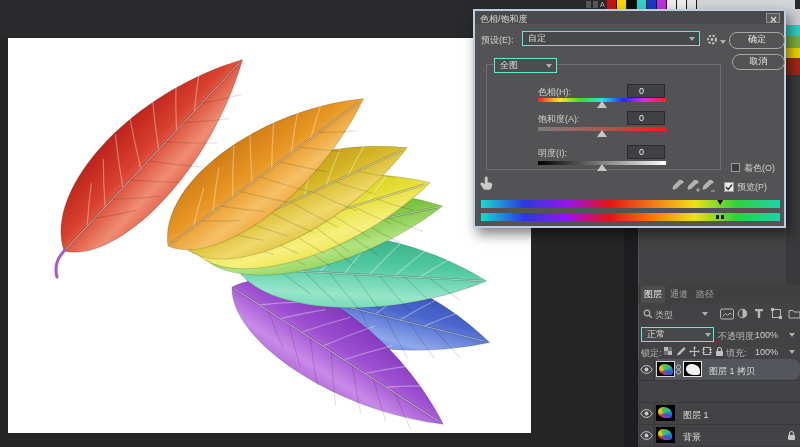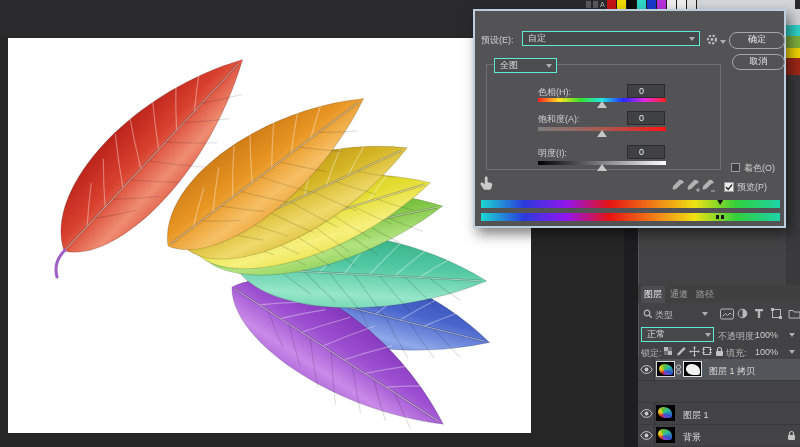--- a/index.html
+++ b/index.html
@@ -38,21 +38,21 @@
   .i{position:absolute;display:block;}
   .i svg{display:block;}
   
   .tabstrip{position:absolute;left:638px;top:285px;width:143px;height:18px;background:#404040;padding-left:27px;}
   .tab{position:absolute;top:1px;height:17px;line-height:17px;text-align:center;color:#a0a0a0;}
   .tab.active{background:#4d4d4f;color:#ececec;}
   .prow{position:absolute;left:638px;width:162px;color:#b8b8b8;}
   .pval{color:#d0d0d0;}
   .lrows{position:absolute;left:638px;top:359px;width:162px;height:88px;background:#434345;}
   .lrow{position:absolute;left:0;width:162px;height:21px;background:#434345;}
-  .lrow.sel{background:#53565a;}
+  .lrow.sel{background:#53565a;border-radius:8px;}
   .eyecell{position:absolute;left:0;top:0;width:16px;height:21px;background:#434345;border-right:1px solid #333335;}
   .sep{position:absolute;left:0;width:162px;height:1px;background:#3a3a3c;}
   .thumb{position:absolute;top:2px;width:19px;height:16px;background:#000;overflow:hidden;box-sizing:border-box;}
   .thumb.white{background:#fdfdfd;border:1px solid #8a8a8a;}
   .thumb .blob{position:absolute;left:2px;top:2px;width:14px;height:11px;border-radius:65% 95% 30% 85%;}
   .blob.rainbow{background:conic-gradient(from 210deg at 35% 60%, #cc2222,#e08a1a,#ddd22a,#62bb33,#2cbfa0,#2f55cc,#9240cc,#cc2222);}
   .blob.maskw{background:#f0f0f0;}
   .lname{position:absolute;top:6px;color:#dcdcdc;white-space:nowrap;}
   .specmark{position:absolute;background:#161616;}
 </style>
@@ -435,20 +435,30 @@
           <svg width="9" height="11">
             <rect x="1" y="5" width="7" height="5" rx="1" fill="#c3c3c3"></rect>
             <path d="M2.5 5V3.5a2 2 0 014 0V5" fill="none" stroke="#c3c3c3" stroke-width="1.2"></path>
           </svg>
         </span>
       </div>
       <div class="sep" style="top: 87px;"></div>
     </div>
 
   <div class="dialog">
+    <div class="titlebar">
+      <span class="title">色相/饱和度</span>
+      <span class="closebox">
+          <span class="i" style="left:3px;top:2px">
+            <svg width="7" height="7">
+              <path d="M1 1l5 5M6 1l-5 5" stroke="#d8d8d8" stroke-width="1.2"></path>
+            </svg>
+          </span>
+        </span>
+    </div>
 
     <span class="dlabel" style="left:6px;top:24px">预设(E):</span>
     <span class="combo" style="left:47px;top:20px;width:178px;height:15px">
       <span>自定</span>
       <span class="chv" style="left:166px;top:5px"></span>
     </span>
     <span class="i" style="left:230px;top:22px">
         <svg width="14" height="13">
           <circle cx="7" cy="6.5" r="4" fill="none" stroke="#c0c0c0" stroke-width="2" stroke-dasharray="2.2 1.6"></circle>
           <circle cx="7" cy="6.5" r="1.4" fill="#c0c0c0"></circle>

